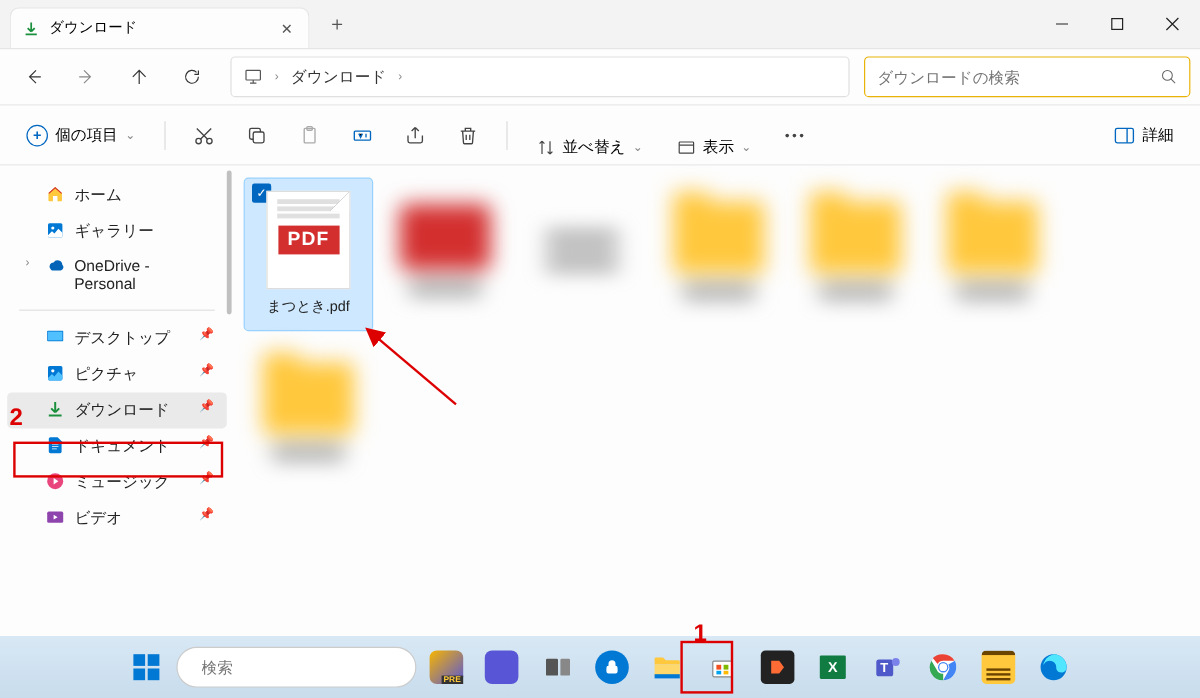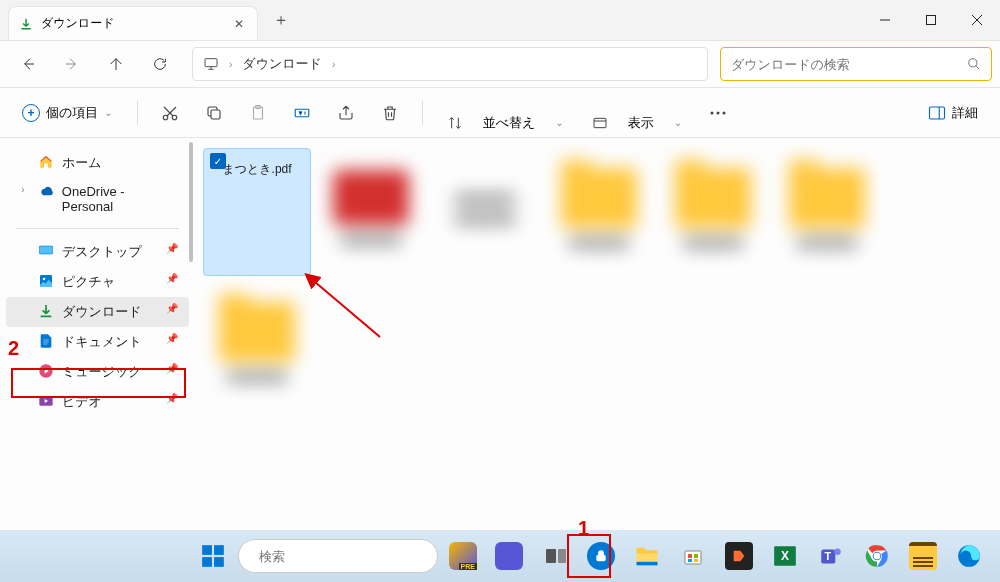--- a/index.html
+++ b/index.html
@@ -22,21 +22,21 @@
 .chevron { color: #888; font-size: 10px; }
 .search-box { width: 272px; height: 34px; background: #fff; border: 1px solid #eab308; border-radius: 4px; display: flex; align-items: center; padding: 0 10px; }
 .search-input { flex: 1; border: none; outline: none; font-size: 13px; color: #666; background: transparent; }
 .search-icon { color: #666; }
 
 .toolbar { height: 50px; background: #fdfdfd; display: flex; align-items: center; padding: 0 12px; gap: 8px; border-bottom: 1px solid #e5e5e5; }
 .new-btn { display: flex; align-items: center; gap: 6px; padding: 6px 10px; border-radius: 4px; font-size: 13px; cursor: pointer; }
 .new-icon { width: 18px; height: 18px; border: 1.5px solid #0067c0; border-radius: 50%; display: flex; align-items: center; justify-content: center; color: #0067c0; font-size: 12px; font-weight: bold; }
 .divider { width: 1px; height: 24px; background: #ddd; margin: 0 6px; }
 .tool-icon { width: 36px; height: 36px; display: flex; align-items: center; justify-content: center; cursor: pointer; border-radius: 4px; color: #444; }
-.tool-group { display: flex; align-items: center; gap: 20px; padding: 6px 10px; border-radius: 4px; font-size: 13px; cursor: pointer; margin-top: 20px; }
+.tool-group { display: flex; align-items: center; gap: 6px; padding: 6px 10px; border-radius: 4px; font-size: 13px; cursor: pointer; margin-top: 20px; }
 .spacer { flex: 1; }
 .details-btn { display: flex; align-items: center; gap: 6px; padding: 6px 10px; font-size: 13px; cursor: pointer; }
 
 .content { flex: 1; display: flex; background: #fdfdfd; overflow: hidden; }
 
 .sidebar { width: 195px; padding: 10px 6px; overflow-y: auto; position: relative; }
 .nav-item { display: flex; align-items: flex-start; gap: 8px; padding: 6px 10px; border-radius: 4px; font-size: 13px; cursor: pointer; color: #222; position: relative; }
 .nav-item.selected { background: #eaeaea; }
 .nav-item .pin { margin-left: auto; color: #888; font-size: 10px; }
 .nav-expand { width: 14px; display: flex; align-items: center; justify-content: center; color: #888; font-size: 10px; }
@@ -56,21 +56,21 @@
 .blurred { filter: blur(9px); }
 .blur-folder { width: 76px; height: 60px; background: #ffc83d; border-radius: 4px; margin-top: 14px; position: relative; }
 .blur-folder::before { content:''; position:absolute; top:-8px; left:0; width:30px; height:10px; background:#ffc83d; border-radius: 2px 2px 0 0;}
 .blur-text { width: 60px; height: 10px; background: #888; margin-top: 10px; border-radius: 2px; }
 .blur-red { width: 76px; height: 55px; background: #d32f2f; border-radius: 6px; margin-top: 16px; }
 
 .statusbar { height: 24px; background: #fdfdfd; border-top: 1px solid #e5e5e5; display: flex; align-items: center; padding: 0 10px; font-size: 12px; color: #444; gap: 8px; }
 .statusbar .sep { color: #ccc; }
 .view-toggles { margin-left: auto; display: flex; gap: 6px; }
 
-.taskbar { position: absolute; bottom: 0; left: 0; right: 0; height: 52px; background: linear-gradient(#d8e8f5, #c8dcec); display: flex; align-items: center; justify-content: flex-end; gap: 4px; padding: 0 10px; }
+.taskbar { position: absolute; bottom: 0; left: 0; right: 0; height: 52px; background: linear-gradient(#d8e8f5, #c8dcec); display: flex; align-items: center; justify-content: center; gap: 4px; padding: 0 10px; }
 .task-item { width: 42px; height: 42px; display: flex; align-items: center; justify-content: center; border-radius: 4px; cursor: pointer; }
 .start-btn svg { width: 26px; height: 26px; }
 .task-search { height: 34px; width: 200px; background: #fff; border-radius: 17px; display: flex; align-items: center; padding: 0 12px; gap: 8px; border: 1px solid #ccc; }
 .task-search input { border: none; outline: none; flex: 1; font-size: 13px; background: transparent; }
 .task-app { width: 28px; height: 28px; border-radius: 4px; }
 
 .annotation-1 { position: absolute; bottom: 42px; left: 578px; color: #d00; font-weight: bold; font-size: 20px; z-index: 100; font-family: Arial; }
 .annotation-2 { position: absolute; top: 337px; left: 8px; color: #d00; font-weight: bold; font-size: 20px; z-index: 100; font-family: Arial; }
 .red-box-1 { position: absolute; bottom: 4px; left: 567px; width: 44px; height: 44px; border: 2px solid #d00; z-index: 100; pointer-events: none; }
 .red-box-2 { position: absolute; top: 368px; left: 11px; width: 175px; height: 30px; border: 2px solid #d00; z-index: 100; pointer-events: none; }
@@ -231,20 +231,29 @@
       <div class="scroll-indicator"></div>
       <div class="nav-item">
         <span class="nav-expand"></span>
         <svg class="icon-home" viewBox="0 0 24 24">
             <path fill="#ffc83d" d="M3 11l9-8 9 8v10a1 1 0 0 1-1 1h-5v-7h-6v7H4a1 1 0 0 1-1-1z"></path>
             <path fill="#d32f2f" d="M3 11l9-8 9 8-1 1-8-7-8 7z"></path>
           </svg>
         <span>ホーム</span>
       </div>
       <div class="nav-item">
+        <span class="nav-expand"></span>
+        <svg width="16" height="16" viewBox="0 0 24 24">
+            <rect x="3" y="3" width="18" height="18" rx="2" fill="#0078d4"></rect>
+            <circle cx="9" cy="9" r="2" fill="#fff"></circle>
+            <path fill="#fff" d="M3 18l5-5 3 3 5-6 5 5v4a2 2 0 0 1-2 2H5a2 2 0 0 1-2-2z"></path>
+          </svg>
+        <span>ギャラリー</span>
+      </div>
+      <div class="nav-item">
         <span class="nav-expand">›</span>
         <svg width="16" height="16" viewBox="0 0 24 24">
             <path fill="#0364b8" d="M6 15a5 5 0 0 1 4-8 6 6 0 0 1 11 3 4 4 0 0 1-2 7H8a4 4 0 0 1-2-2z"></path>
           </svg>
         <span>OneDrive - Personal</span>
       </div>
       <div class="nav-sep"></div>
       <div class="nav-item">
         <span class="nav-expand"></span>
         <svg width="16" height="16" viewBox="0 0 24 24">
@@ -297,20 +306,23 @@
             <path fill="#fff" d="M10 9l5 3-5 3z"></path>
           </svg>
         <span>ビデオ</span>
         <span class="pin">📌</span>
       </div>
     </div>
 
     <div class="files">
       <div class="file-item selected">
         <div class="file-check">✓</div>
+        <div class="pdf-icon">
+          <div class="pdf-label">PDF</div>
+        </div>
         <div class="file-name">まつとき.pdf</div>
       </div>
       <div class="file-item blurred">
           <div class="blur-red"></div>
           <div class="blur-text"></div>
         </div>
       <div class="file-item blurred">
           <div class="blur-text" style="margin-top:40px"></div>
           <div class="blur-text"></div>
         </div>

